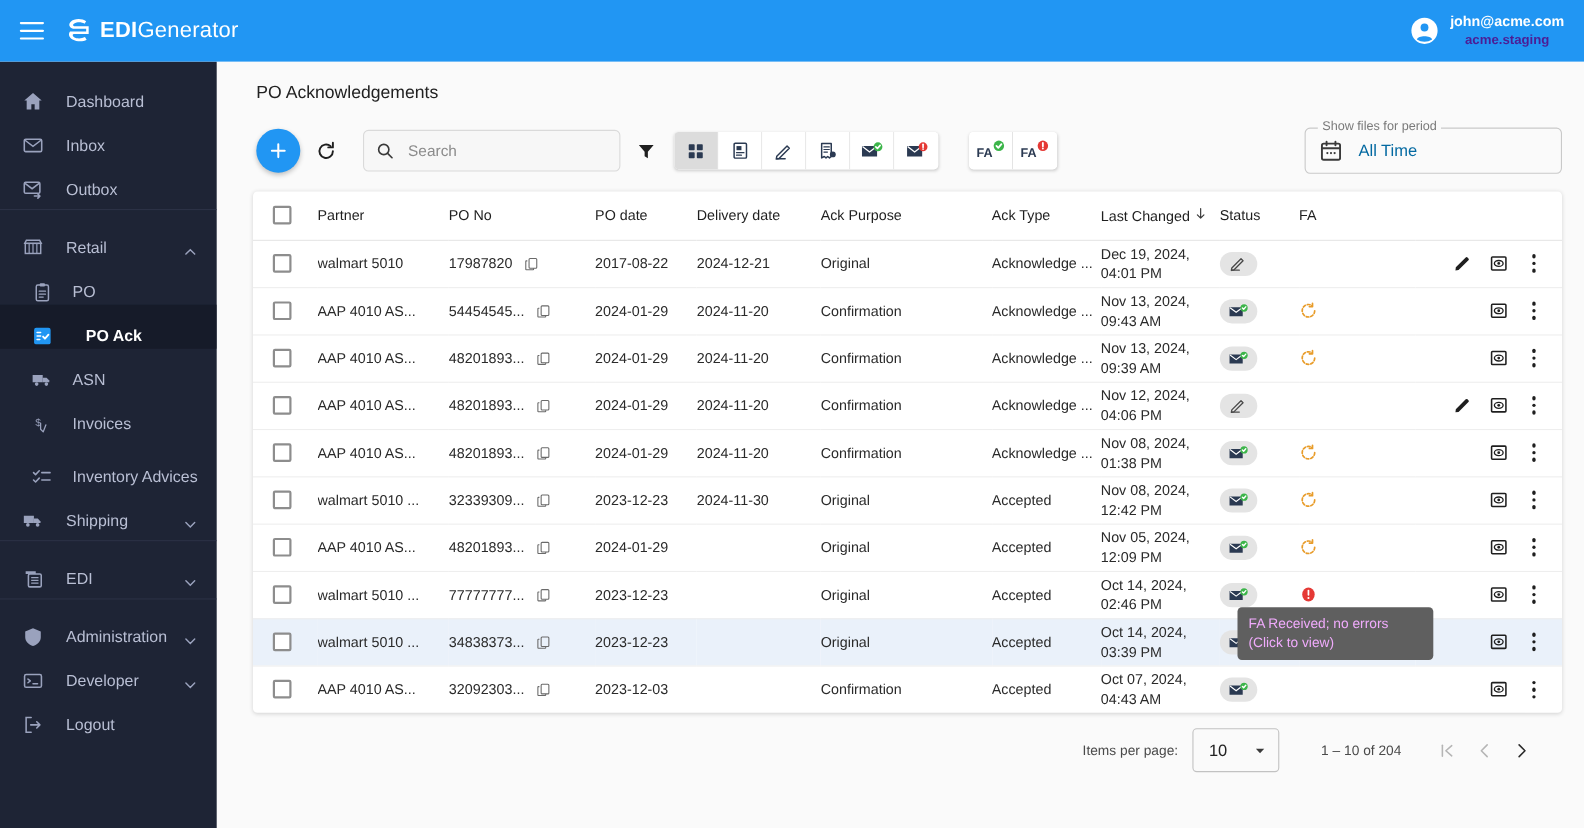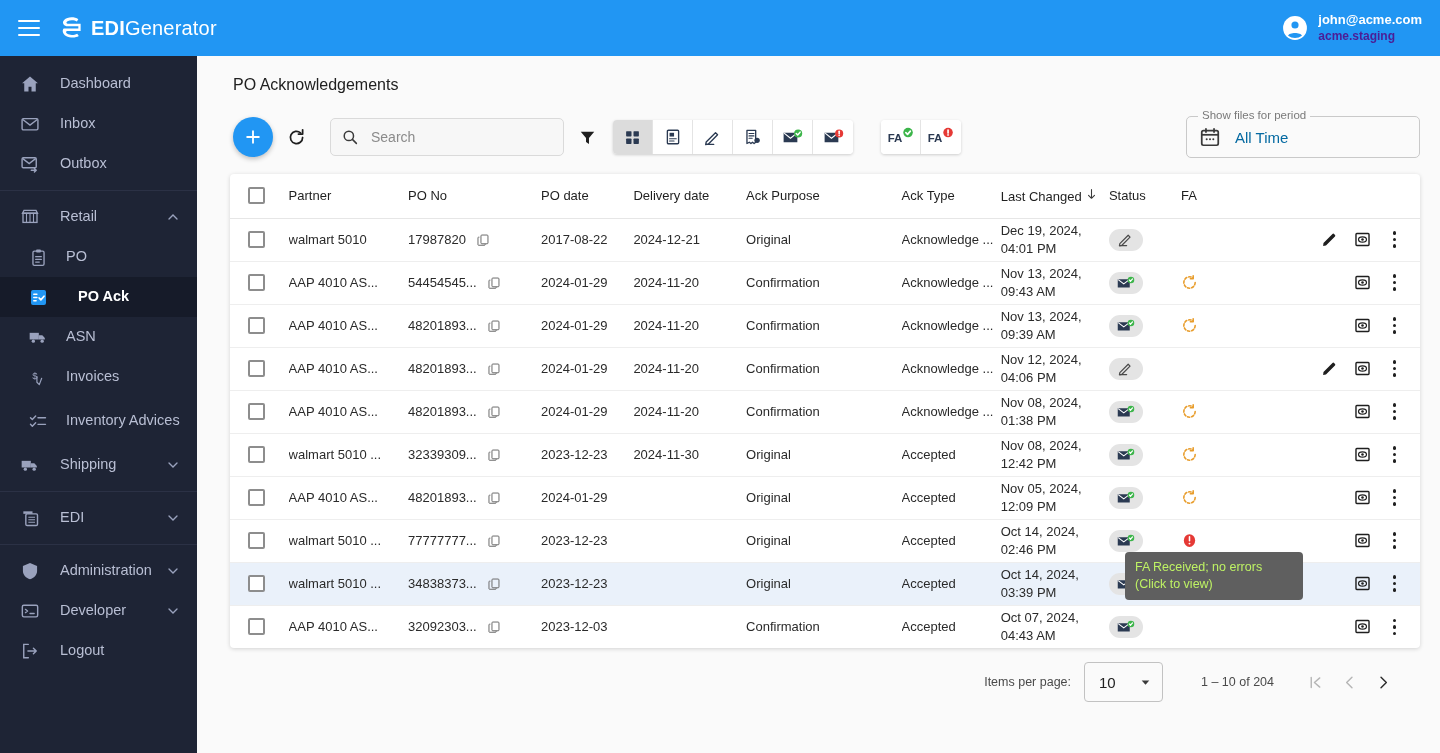--- a/index.html
+++ b/index.html
@@ -22,31 +22,31 @@
   .hamburger i { display: block; height: 2px; background: #fff; border-radius: 1px; }
   .logo-wrap { display: flex; align-items: center; gap: 9px; }
   .logo-mark { width: 22px; height: 24px; display: block; }
   .logo-text { font-size: 20px; color: #fff; letter-spacing: .2px; }
   .logo-text b { font-weight: 700; }
   .logo-text span { font-weight: 400; }
 
   .user-box { position: absolute; right: 18px; top: 0; height: 56px;
     display: flex; align-items: center; gap: 10px; cursor: pointer; }
   .user-avatar { width: 26px; height: 26px; }
-  .user-lines { display: flex; flex-direction: column; align-items: flex-start; line-height: 1.25; }
+  .user-lines { display: flex; flex-direction: column; align-items: center; line-height: 1.25; }
   .user-email { font-size: 13px; color: #fff; font-weight: 700; }
   .user-tenant { font-size: 12px; color: #4c1d95; font-weight: 700; }
 
   
   .sidebar {
     position: absolute; top: 56px; left: 0; width: 197px; height: 697px;
     background: #1e2435; overflow: hidden; z-index: 20;
   }
   .nav-item {
-    display: flex; align-items: center; height: 40px; padding-left: 18px;
+    display: flex; align-items: flex-end; height: 40px; padding-left: 18px;
     color: #b9bfd4; font-size: 14.5px; cursor: pointer; position: relative;
   }
   .nav-item.tall { height: 48px; }
   .nav-item .ico { width: 24px; height: 24px; flex: 0 0 24px; margin-right: 18px;
     display: flex; align-items: center; justify-content: center; }
   .nav-item .lbl { flex: 1; line-height: 1.35; }
   .nav-item.sub { padding-left: 26px; }
   .nav-item.sub .ico { margin-right: 16px; }
   .nav-item.active { background: #161b29; color: #ffffff; font-weight: 600; gap: 12px; }
   .nav-item .chev { width: 16px; height: 16px; margin-right: 16px; flex: 0 0 16px; }
@@ -126,21 +126,21 @@
     display: flex; align-items: center; justify-content: center; cursor: pointer; }
   .fa-cell { display: flex; align-items: center; }
   .actions { display: flex; align-items: center; justify-content: flex-end;
     gap: 16px; padding-right: 18px; }
   .act-ico { cursor: pointer; display: flex; align-items: center; }
   .kebab { display: flex; flex-direction: column; gap: 3px; cursor: pointer; padding: 2px 6px; }
   .kebab i { width: 3.5px; height: 3.5px; border-radius: 50%; background: #1f1f1f; display: block; }
 
   
   .tooltip { position: absolute; left: 895px; top: 378px; width: 178px;
-    background: #5f5f5f; color: #bef264; border-radius: 4px; font-size: 12.5px;
+    background: #5f5f5f; color: #f0abfc; border-radius: 4px; font-size: 12.5px;
     line-height: 1.35; padding: 7px 10px; z-index: 40; }
 
   
   .pager { display: flex; align-items: center; justify-content: flex-end;
     gap: 0; padding: 14px 40px 0 0; }
   .pg-label { font-size: 12.5px; color: #4a4a4a; margin-right: 13px; }
   .pg-select { width: 79px; height: 40px; border: 1px solid #c2c2c2; border-radius: 4px;
     background: #fafafa; display: flex; align-items: center; justify-content: space-between;
     padding: 0 10px 0 14px; cursor: pointer; }
   .pg-select span { font-size: 15px; color: #222; }

